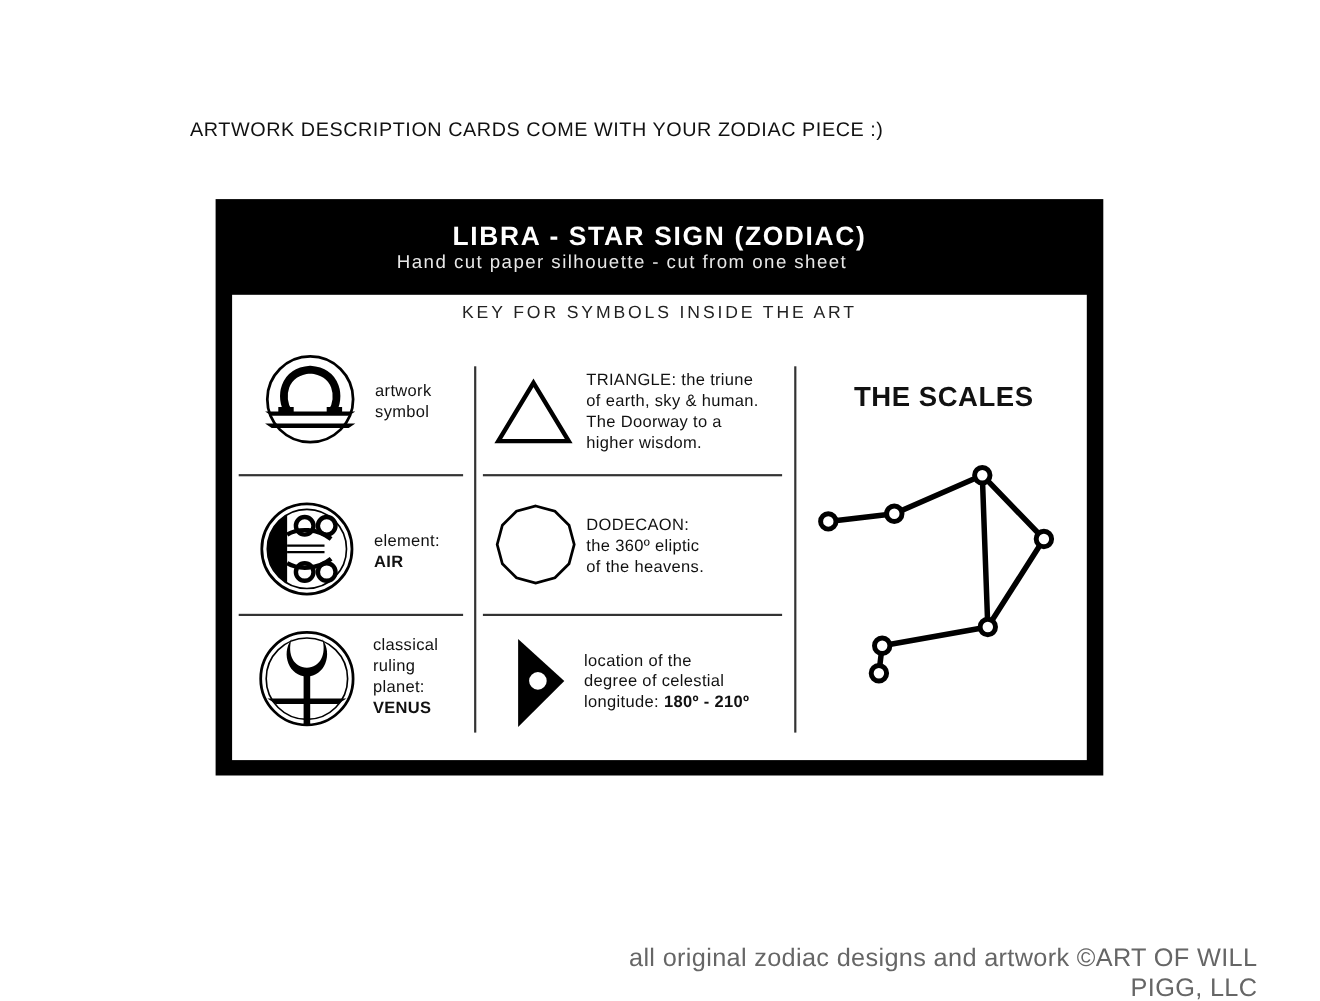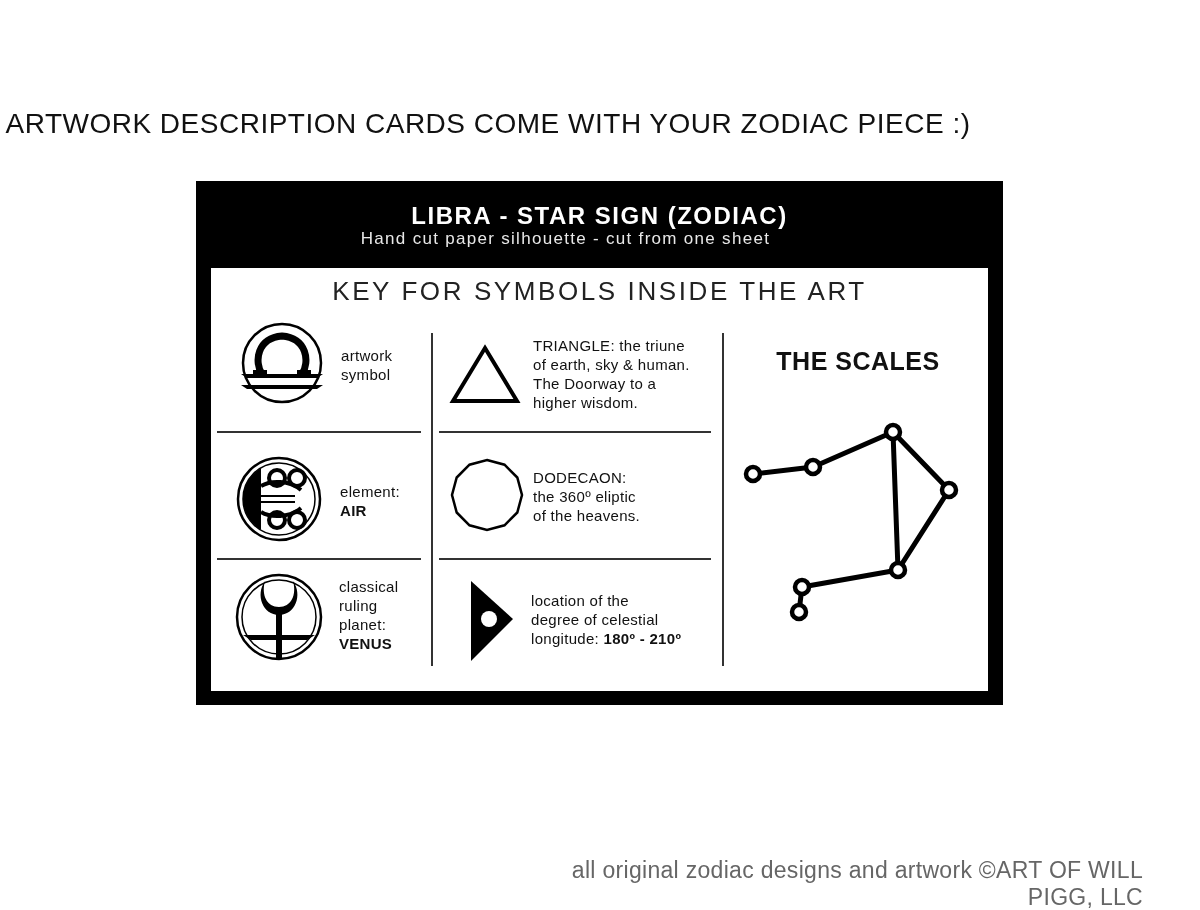--- a/index.html
+++ b/index.html
@@ -1,27 +1,27 @@
 <!DOCTYPE html>
 <html><head>
 <meta charset="utf-8">
 <style>
   html, body { margin:0; padding:0; }
   body { width:1200px; height:910px; background:#ffffff; position:relative; overflow:hidden;
          font-family:"Liberation Sans", "DejaVu Sans", sans-serif; color:#111; }
   .abs { position:absolute; }
-  .headline { left:0; top:108px; width:976px; text-align:center; font-size:28px; letter-spacing:0.5px;
+  .headline { left:0; top:108px; width:976px; text-align:center; font-size:18px; letter-spacing:0.5px;
               color:#111; font-weight:400; }
   .card-outer { left:196px; top:181px; width:807px; height:524px; background:#000; }
   .card-title { left:196px; top:202px; width:807px; text-align:center; color:#fff; font-weight:700;
                 font-size:24px; letter-spacing:1.5px; }
   .card-sub { left:196px; top:229px; width:739px; text-align:center; color:#e8e8e8; font-size:17px;
               letter-spacing:1.3px; font-weight:300; }
   .card-inner { left:211px; top:268px; width:777px; height:423px; background:#fff; }
-  .key-title { left:211px; top:276px; width:777px; text-align:center; font-size:26px; letter-spacing:2.6px;
+  .key-title { left:211px; top:276px; width:777px; text-align:center; font-size:16px; letter-spacing:2.6px;
                color:#222; font-weight:400; }
   .vline { background:#333; width:1.5px; }
   .hline { background:#333; height:1.5px; }
   .lbl { font-size:15px; line-height:19px; color:#111; letter-spacing:0.3px; }
   .lbl b { font-weight:700;text-align:center; }
   .const-lbl { left:738px; top:350px; width:240px; text-align:center; font-size:18px; line-height:23px; }
   .const-lbl .big { font-weight:700; font-size:25px; letter-spacing:0.5px; }
   .footer { left:540px; top:857px; width:603px; text-align:right; font-size:23px; color:#666; letter-spacing:0.3px; }
   svg { position:absolute; overflow:visible; }
 </style>

